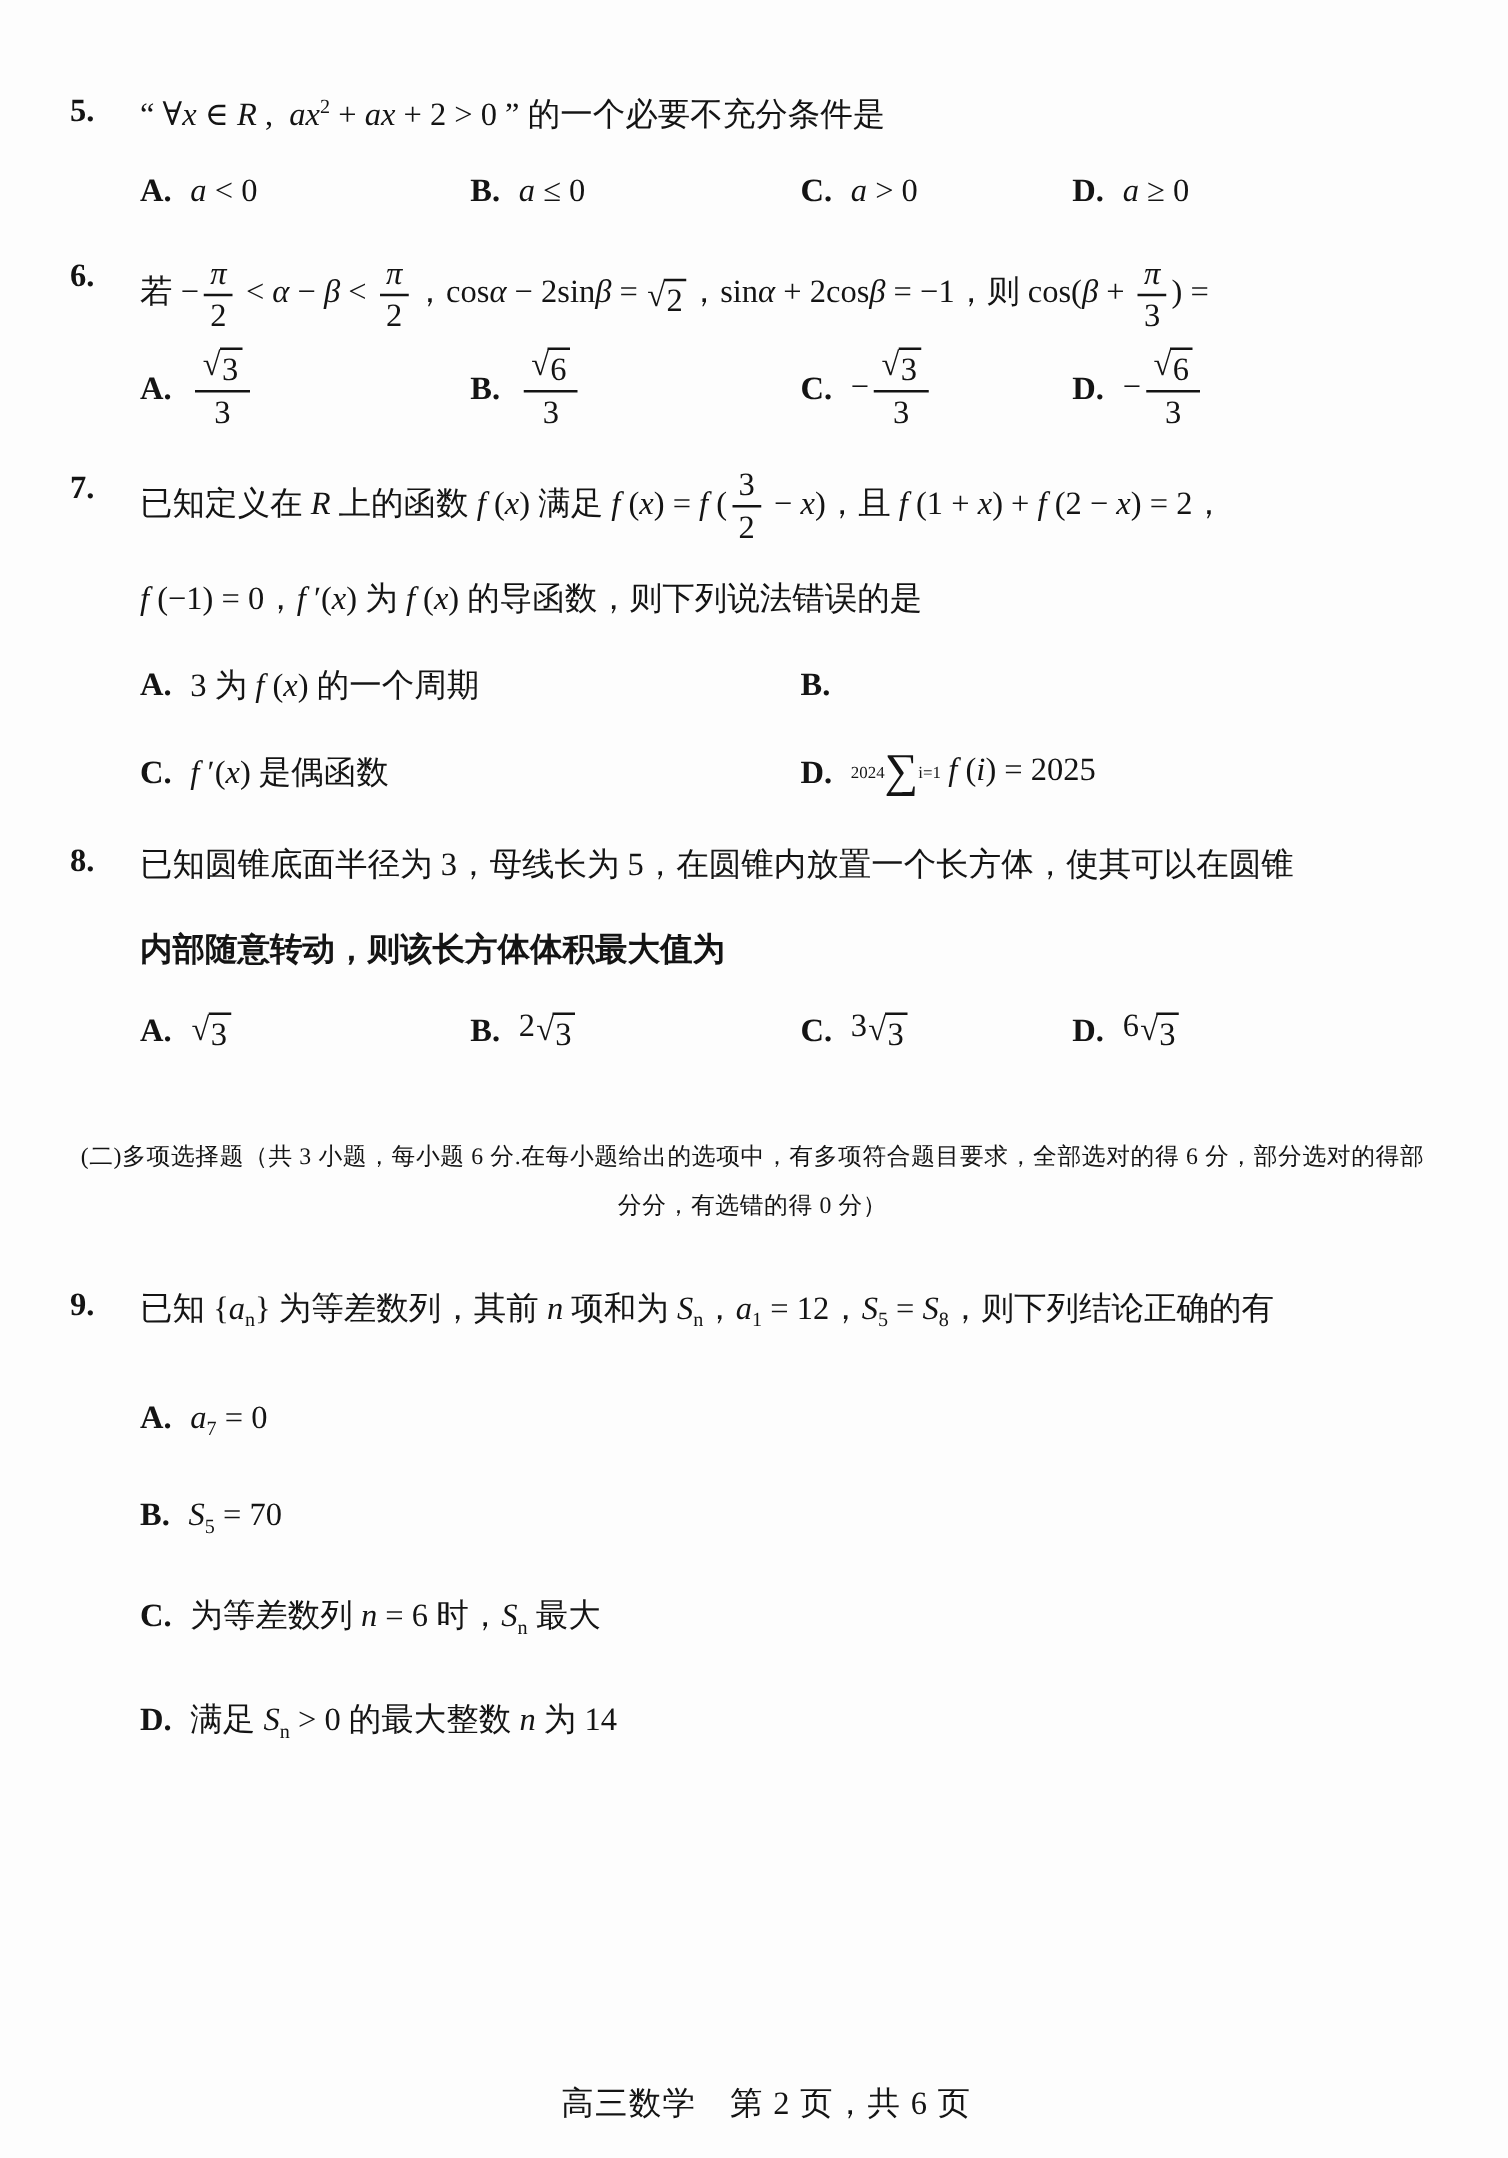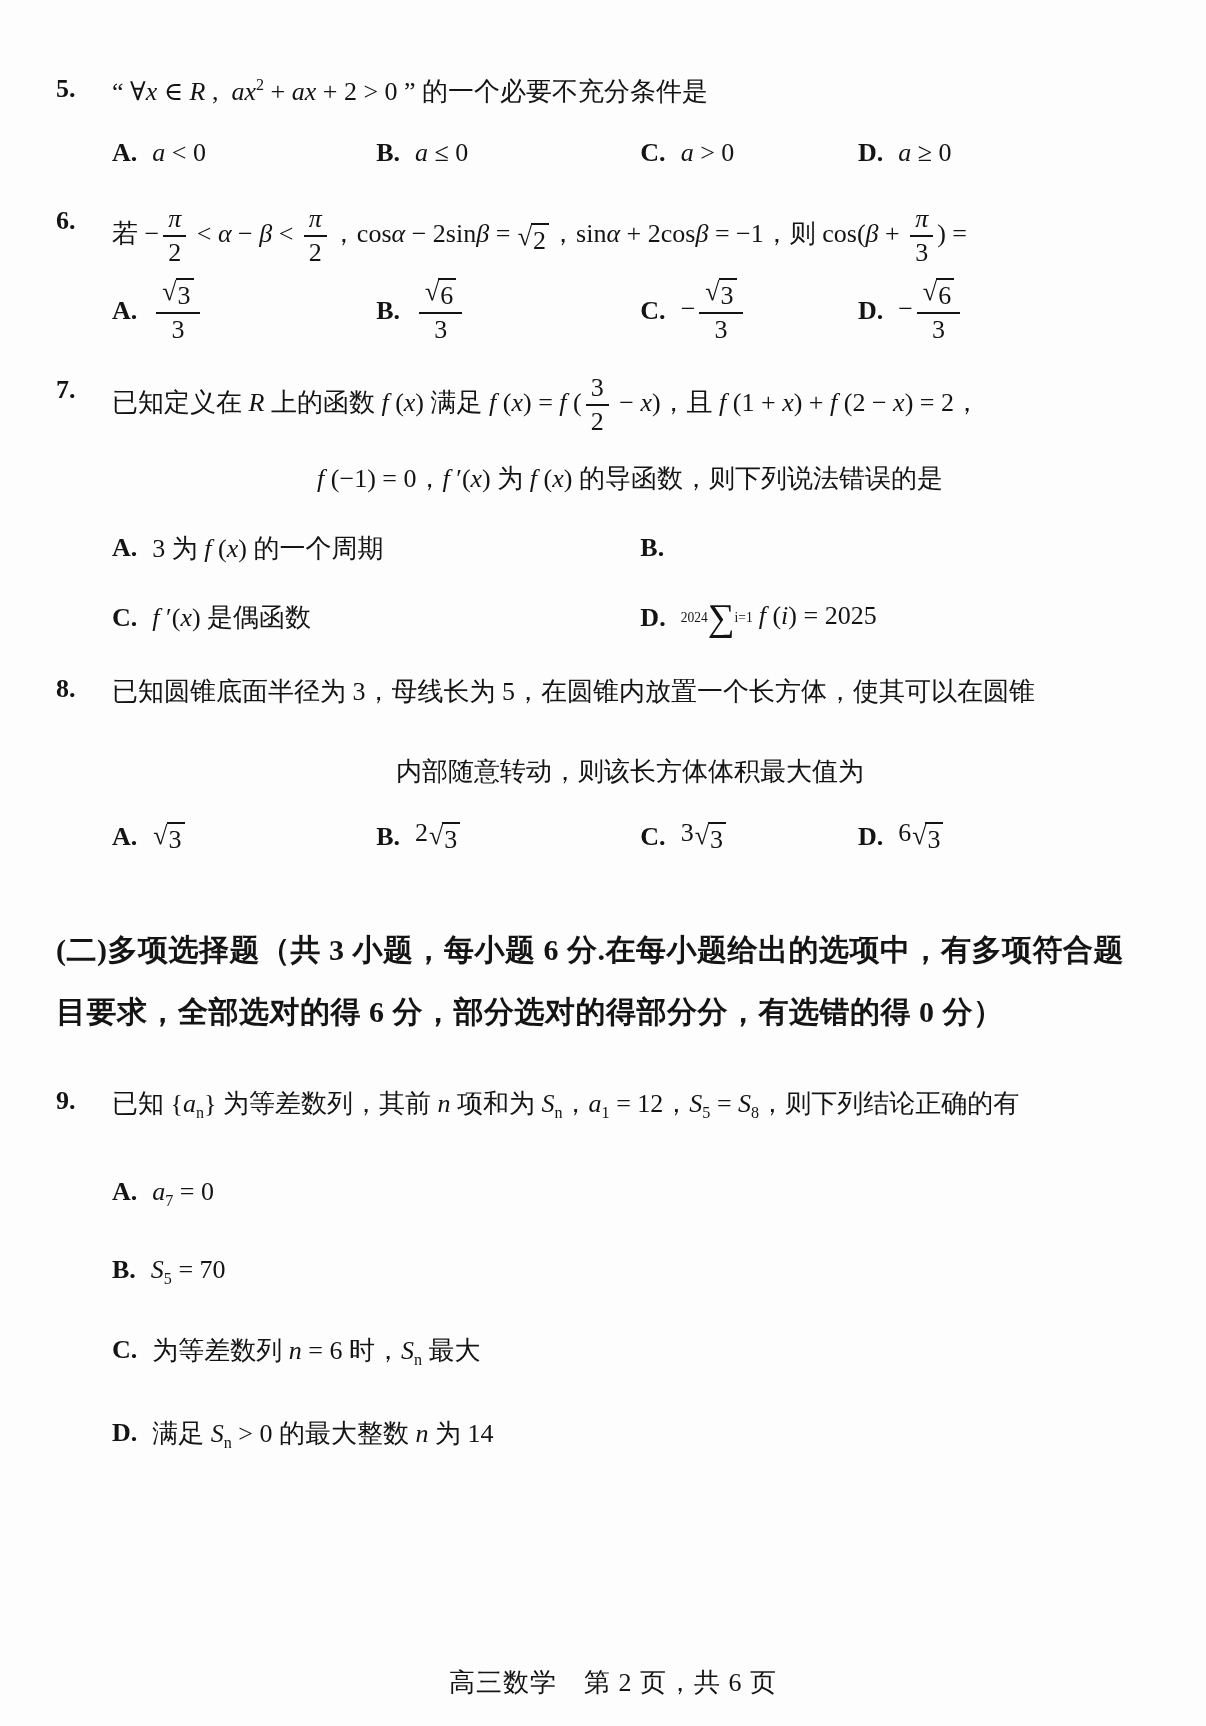--- a/index.html
+++ b/index.html
@@ -7,41 +7,42 @@
     width:1206px;min-height:1726px;position:relative;
     background:#fdfdfd;color:#141414;
     font-family:"Liberation Serif","DejaVu Serif",serif;
     font-size:26px;
   }
   .page{padding:72px 58px 0 56px;}
   .question{display:flex;}
   .qnum{flex:0 0 56px;font-weight:bold;padding-top:2px;}
   .qbody{flex:1;min-width:0;}
   .qline{line-height:1.55;}
-  .qline + .qline{margin-top:22px;text-align:center;}
+  .qline + .qline{margin-top:22px;}
   
   .opts{display:flex;align-items:center;margin-top:26px;}
   .opt{display:flex;align-items:center;gap:15px;}
   .opt-label{font-weight:bold;}
   .opts-row4 .opt:nth-child(1){width:25.5%;}
   .opts-row4 .opt:nth-child(2){width:25.5%;}
   .opts-row4 .opt:nth-child(3){width:21%;}
   .opts-row4 .opt:nth-child(4){flex:1;}
   .opts-grid2{display:grid;grid-template-columns:51% 49%;row-gap:34px;margin-top:32px;align-items:center;}
   .opts-col{display:flex;flex-direction:column;align-items:flex-start;gap:48px;margin-top:52px;}
   
   .q6{margin-top:36px;}
   .q6 .opts{margin-top:10px;}
   .q7{margin-top:28px;}
   .q8{margin-top:36px;}
-  .q8 .qline + .qline{margin-top:40px;}
+  .q8 .qline + .qline{margin-top:28px;font-weight:bold;}
   .q9{margin-top:42px;}
   .section-heading{
-    margin-top:64px;font-weight:bold;font-size:30px;line-height:2.05;
+    margin-top:64px;font-weight:normal;font-size:19px;line-height:2.05;
     letter-spacing:0.5px;
+    text-align:center;
   }
   
   .mt{white-space:pre-wrap;}
   .mi{font-style:italic;white-space:pre-wrap;}
   .msup{font-size:0.62em;vertical-align:super;line-height:0;}
   .msub{font-size:0.62em;vertical-align:sub;line-height:0;}
   .frac{display:inline-flex;flex-direction:column;align-items:center;vertical-align:middle;margin:0 4px;line-height:1.15;}
   .frac .num{padding:0 5px 1px;border-bottom:2px solid #141414;display:inline-flex;align-items:center;}
   .frac .den{padding:1px 5px 0;}
   .sqrt{display:inline-flex;align-items:flex-start;vertical-align:-3px;margin:0 1px;}

